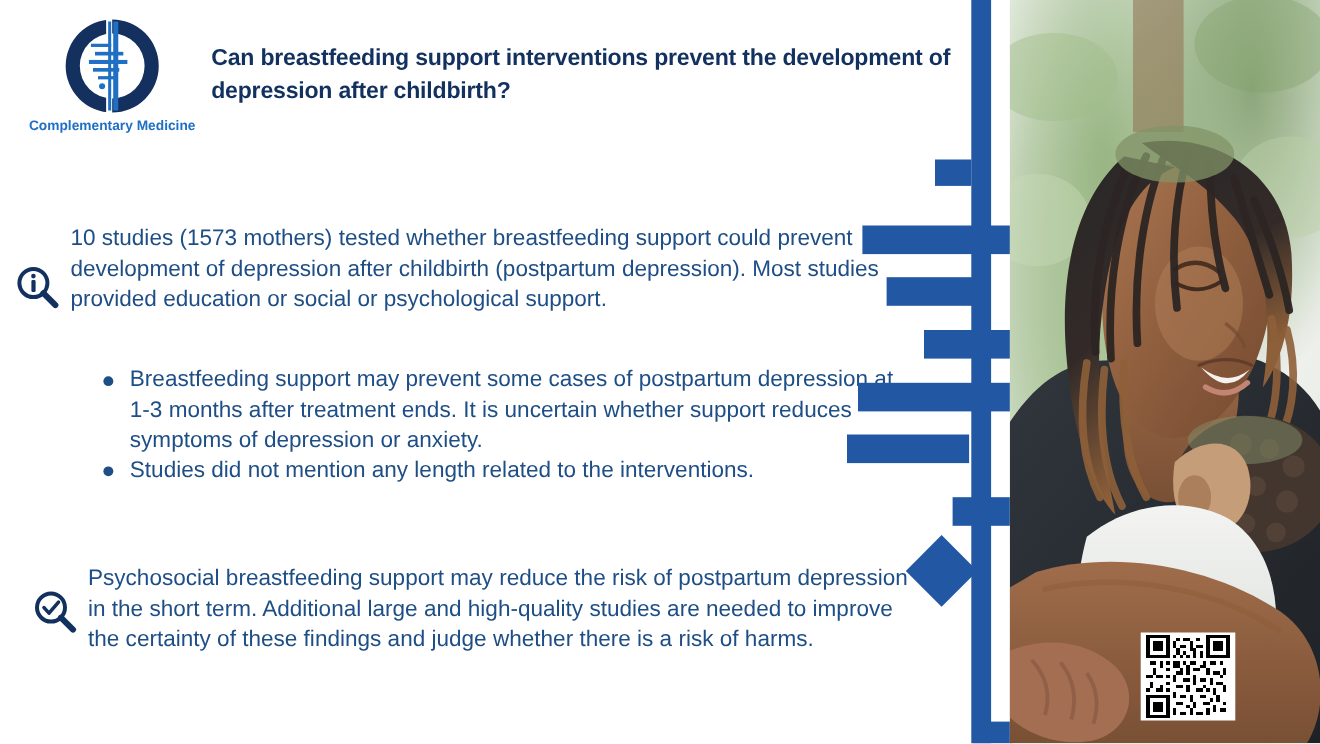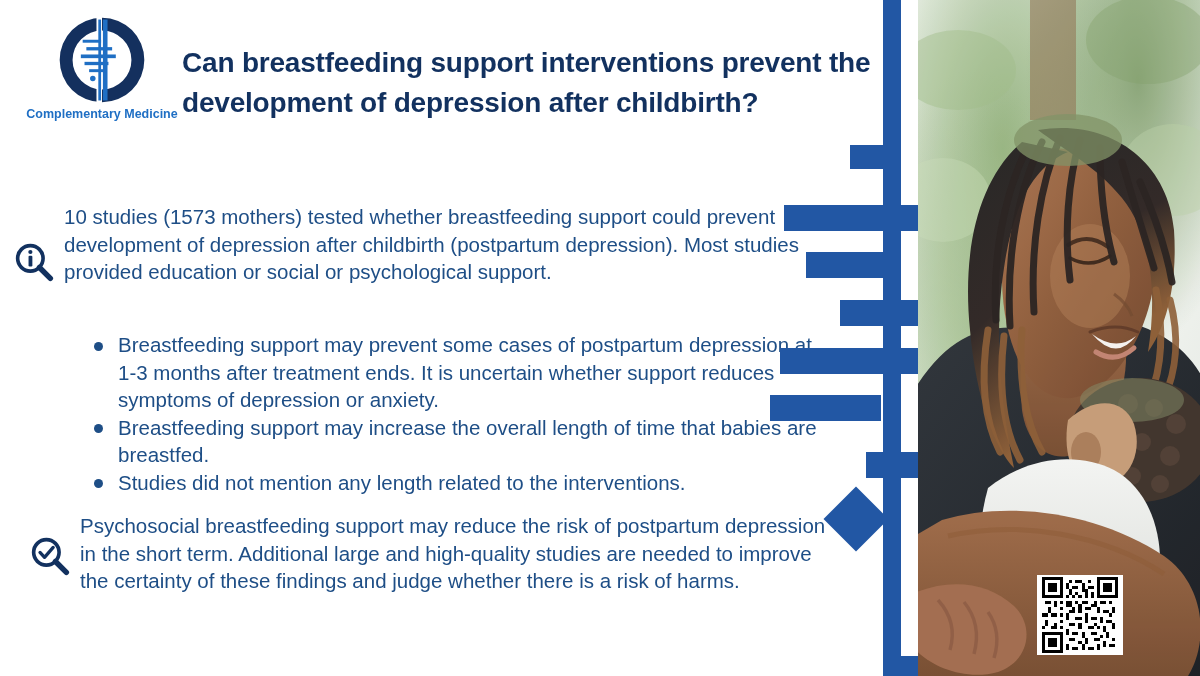--- a/index.html
+++ b/index.html
@@ -29,22 +29,22 @@
     font-size:21px;font-weight:bold;color:#14305e;letter-spacing:.1px;
     margin-top:3px;line-height:1;
   }
   #logo-sub{
     font-size:12.5px;font-weight:bold;color:#1f6fc4;margin-top:2px;line-height:1;
     white-space:nowrap;
   }
 
   
   #title{
-    position:absolute;left:182px;top:24px;width:700px;
-    font-size:28px;font-weight:bold;color:#12315f;
+    position:absolute;left:192px;top:24px;width:700px;
+    font-size:21px;font-weight:bold;color:#12315f;
     line-height:1.44;letter-spacing:-.2px;
   }
 
   
   .bodytext{
     color:#1e4e86;
     font-size:20.5px;
     line-height:1.345;
   }
   #intro-block{
@@ -135,24 +135,20 @@
         <rect x="16" y="15" width="4.2" height="12" rx="1.3" fill="#12315f"></rect>
       </svg>
     </div>
     <div id="intro-text" class="bodytext">10 studies (1573 mothers) tested whether breastfeeding support could prevent development of depression after childbirth (postpartum depression). Most studies provided education or social or psychological support.</div>
   </div>
 
   <ul id="bullets">
     <li>
       <span class="dot"></span>
       <span>Breastfeeding support may prevent some cases of postpartum depression at 1-3 months after treatment ends. It is uncertain whether support reduces symptoms of depression or anxiety.</span>
-    </li>
-    <li>
-      <span class="dot"></span>
-      <span>Breastfeeding support may increase the overall length of time that babies are breastfed.</span>
     </li>
     <li>
       <span class="dot"></span>
       <span>Studies did not mention any length related to the interventions.</span>
     </li>
   </ul>
 
   <div id="conc-block">
     <div id="conc-icon">
       <svg viewBox="0 0 44 44" width="40" height="40" aria-hidden="true">

